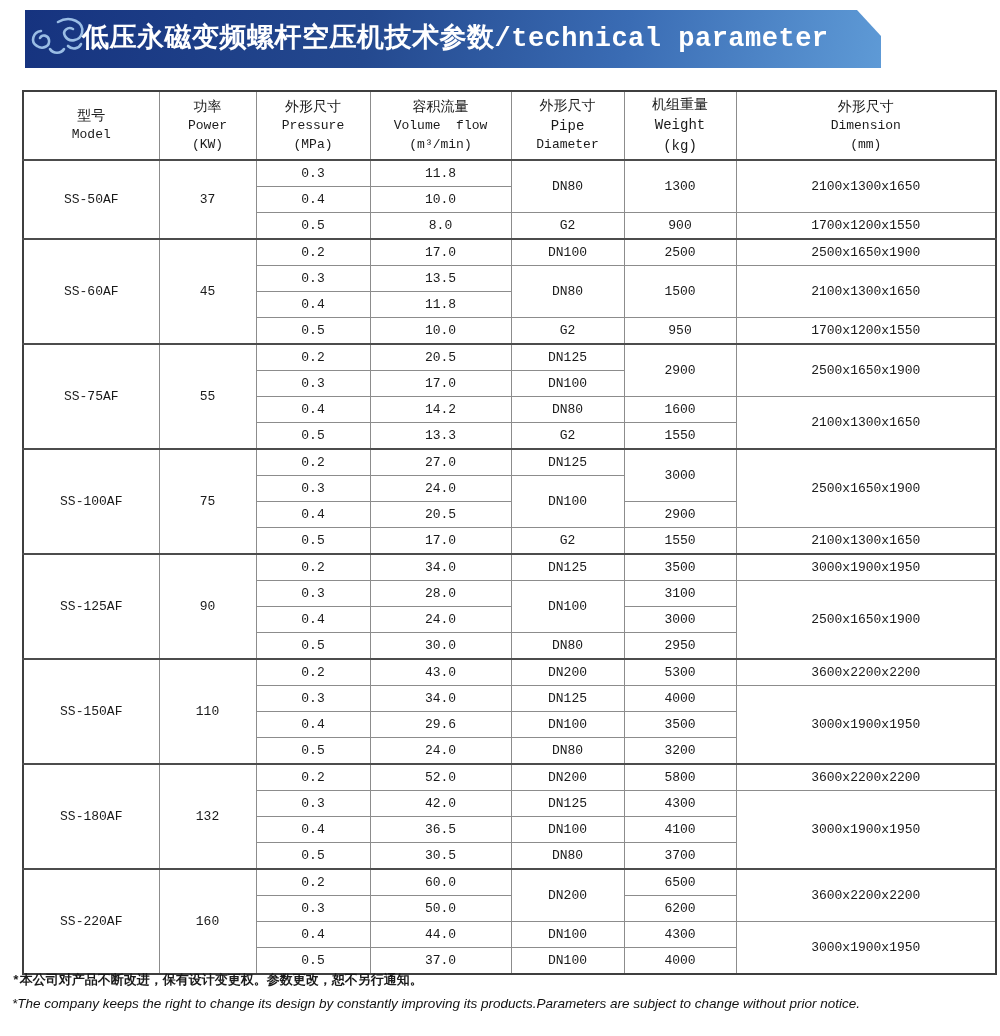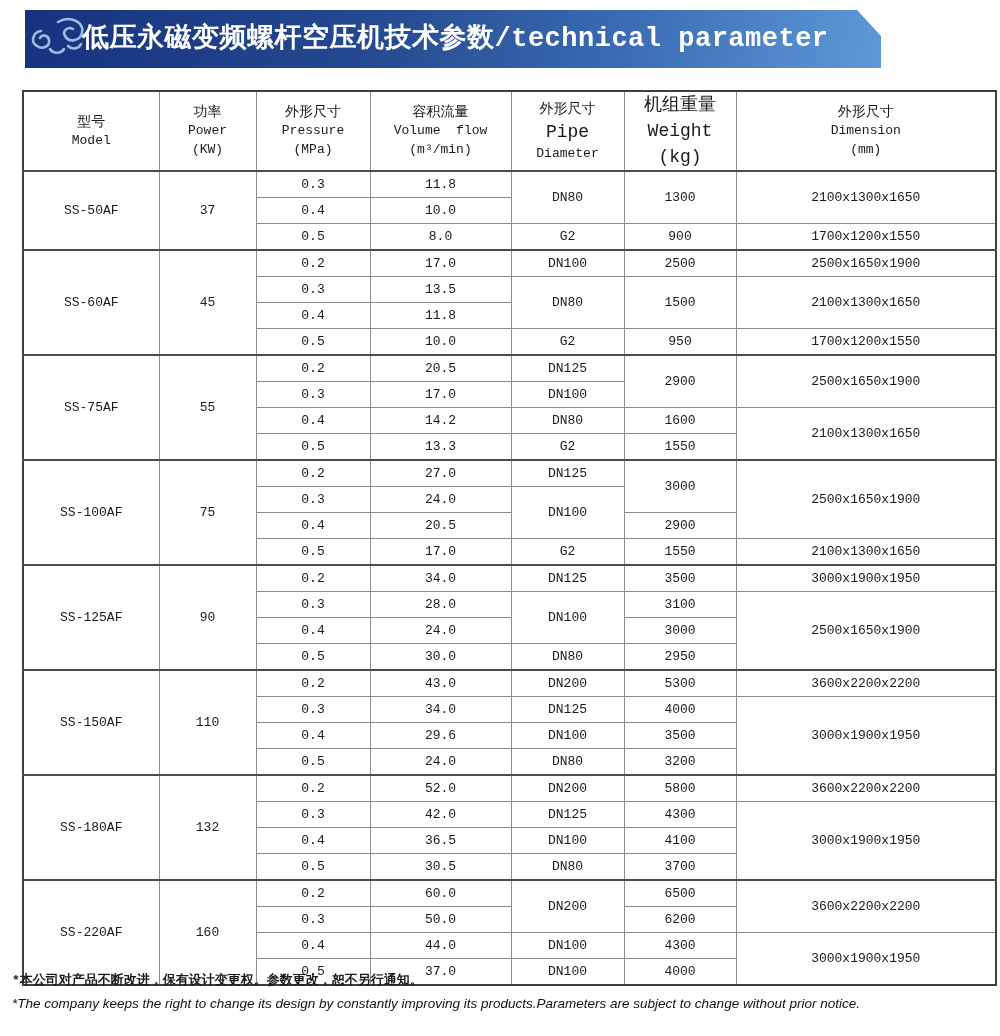--- a/index.html
+++ b/index.html
@@ -48,21 +48,21 @@
     vertical-align:middle;
     padding:0;
     font-weight:normal;
     background:#ffffff;
   }
   table.spec thead tr{height:69px;}
   table.spec tbody td{height:25px;font-size:13px;line-height:1;}
   tbody tr.group-start td{border-top:2px solid #4c4c4c;}
   .hl{font-size:13px;line-height:1.45;white-space:pre;}
   .hl.zh{font-size:14px;}
-  .hl.big{font-size:18px;text-align:center;}
+  .hl.big{font-size:14px;text-align:center;}
   
   .notes{position:absolute;left:12px;top:971px;}
   .note-zh{
     margin:0 0 3px 0;
     font-size:13px;font-weight:bold;line-height:20px;
     font-family:"Liberation Mono","DejaVu Sans Mono",monospace;
   }
   .note-en{
     margin:0;
     font-size:13.5px;line-height:20px;color:#111111;

